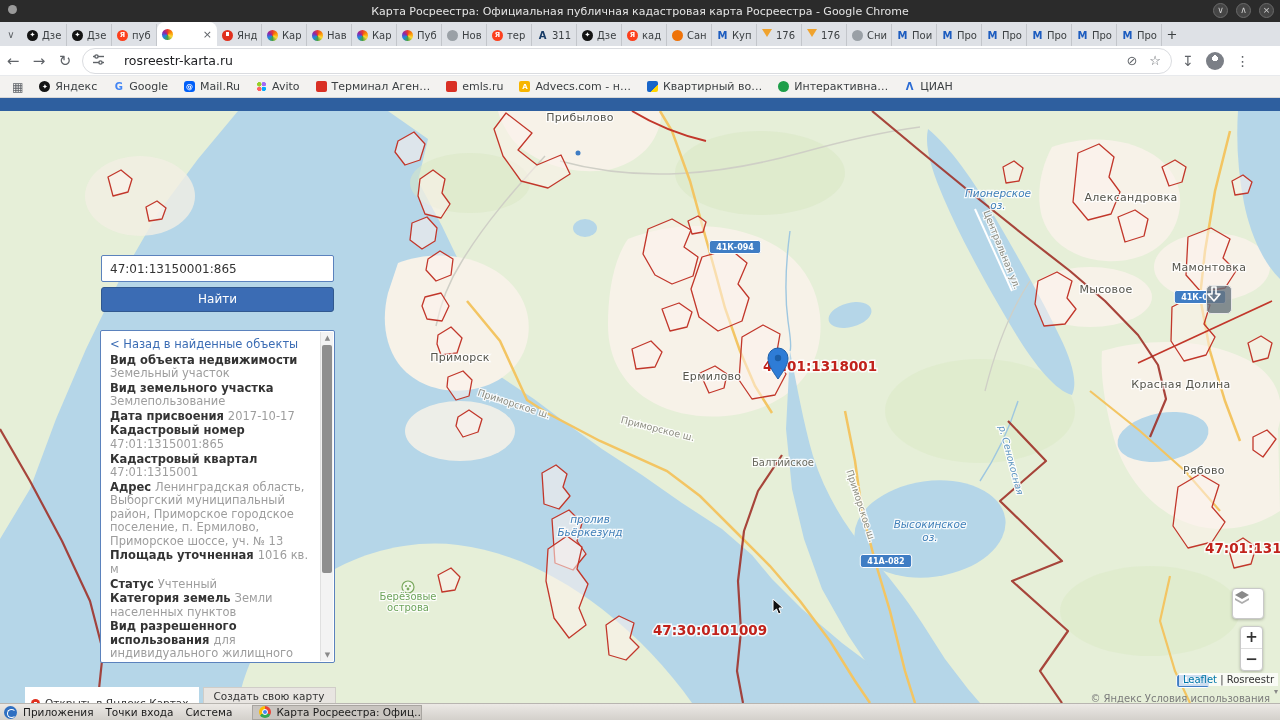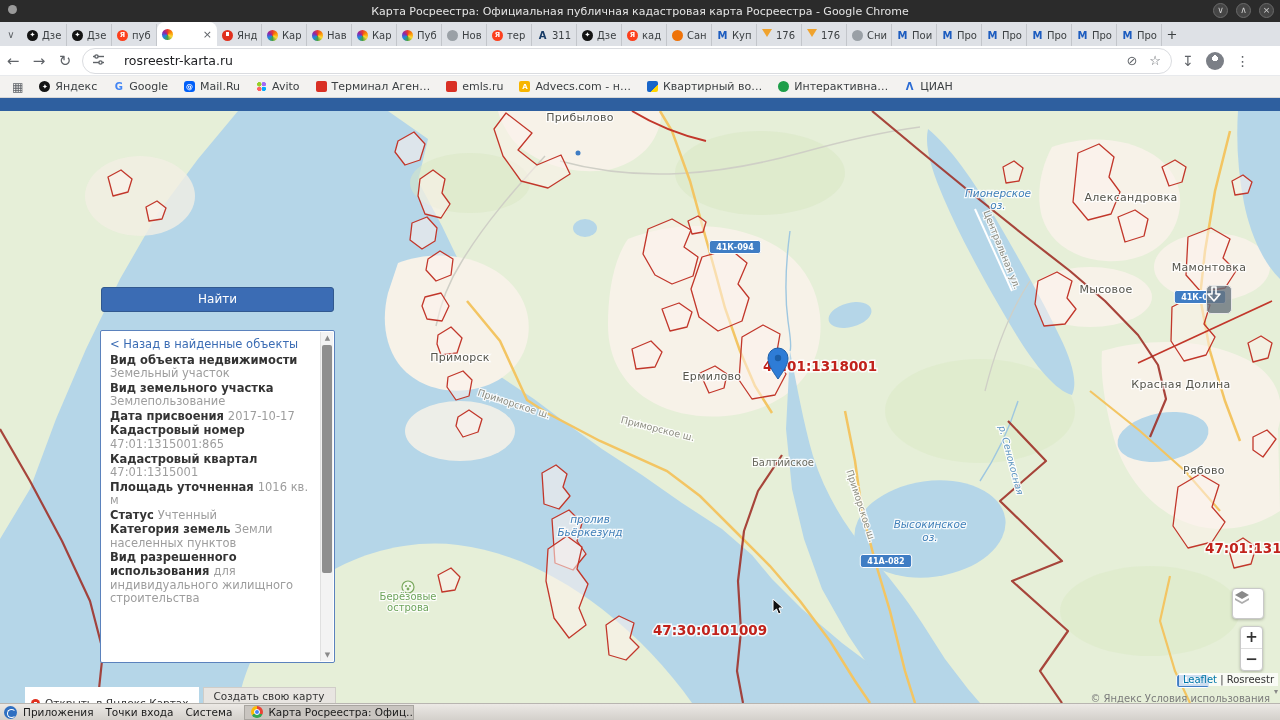--- a/index.html
+++ b/index.html
@@ -103,21 +103,21 @@
   #openyandex .ydot{width:9px;height:9px;border-radius:50%;background:radial-gradient(circle,#fff 0 2px,#e0301e 2px)}
   #createmap{background:#e8e5e1;height:16px;display:flex;align-items:center;padding:0 10px;margin-left:4px;border:1px solid #d0cdc8;border-bottom:none}
 
   
   #taskbar{position:absolute;left:0;top:703px;width:1280px;height:17px;background:linear-gradient(#ece9e5,#d3d0cb);border-top:1px solid #b8b5b0;display:flex;align-items:center;font-size:10.5px;color:#1a1a1a}
   .tb-menu{padding:0 6px}
   #distro{width:13px;height:13px;border-radius:50%;background:#2f6fc1;margin-left:4px;position:relative}
   #distro::after{content:"";position:absolute;left:3px;top:3px;width:7px;height:7px;border:1.5px solid #fff;border-right-color:transparent;border-radius:50%}
   .chrome-ico{width:12px;height:12px;border-radius:50%;background:conic-gradient(#ea4335 0 33%,#34a853 33% 66%,#fbbc05 66% 100%);position:relative;flex:none}
   .chrome-ico::after{content:"";position:absolute;left:3px;top:3px;width:6px;height:6px;border-radius:50%;background:#4285f4;border:1px solid #fff;box-sizing:border-box}
-  #taskwin{display:flex;align-items:center;gap:5px;background:#c9c5c0;border:1px solid #a8a5a0;height:15px;padding:0 6px;margin-left:6px;width:170px;overflow:hidden;white-space:nowrap}
+  #taskwin{display:flex;align-items:center;gap:5px;background:#c9c5c0;border:1px solid #a8a5a0;height:15px;padding:0 6px;margin-left:14px;width:170px;overflow:hidden;white-space:nowrap}
   #tray{margin-left:auto;display:flex;align-items:center;gap:6px;padding-right:4px}
   #winpreview{width:30px;height:15px;background:#b9b5b0;display:flex;align-items:center;justify-content:center}
   .trayblock{width:22px;height:13px;background:#c4c1bc;border:1px solid #aeaba6}
   #lang{font-weight:bold;color:#2b4a8b}
   #clock{white-space:nowrap}
   .tico{width:13px;height:13px}
 </style>
 </head>
 <body>
 
@@ -469,31 +469,33 @@
         <path d="M0,0 L0,13 L3.5,10 L5.5,15 L8,14 L6,9 L10,9 Z" fill="#111" stroke="#fff" stroke-width="1"></path>
       </g>
     </svg>
 
     <div id="scrollhint">
       <svg width="14" height="16" viewBox="0 0 14 16">
           <path d="M5,1 L9,1 L9,8 L13,8 L7,15 L1,8 L5,8 Z" fill="none" stroke="#fff" stroke-width="1.6" stroke-linejoin="round"></path>
         </svg>
     </div>
 
+    <input id="searchbox" value="47:01:13150001:865" style="">
     <div id="findbtn">Найти</div>
 
     <div id="infopanel">
       <div id="infocontent">
         <div id="backlink">&lt; Назад в найденные объекты</div>
         <div id="fields">
             <div class="row"><span class="lbl">Вид объекта недвижимости </span><span class="val">Земельный участок</span></div>
             <div class="row"><span class="lbl">Вид земельного участка </span><span class="val">Землепользование</span></div>
             <div class="row"><span class="lbl">Дата присвоения </span><span class="val">2017-10-17</span></div>
             <div class="row"><span class="lbl">Кадастровый номер </span><span class="val">47:01:1315001:865</span></div>
             <div class="row"><span class="lbl">Кадастровый квартал </span><span class="val">47:01:1315001</span></div>
+            <div class="row"><span class="lbl">Адрес </span><span class="val">Ленинградская область, Выборгский муниципальный район, Приморское городское поселение, п. Ермилово, Приморское шоссе, уч. № 13</span></div>
             <div class="row"><span class="lbl">Площадь уточненная </span><span class="val">1016 кв. м</span></div>
             <div class="row"><span class="lbl">Статус </span><span class="val">Учтенный</span></div>
             <div class="row"><span class="lbl">Категория земель </span><span class="val">Земли населенных пунктов</span></div>
             <div class="row"><span class="lbl">Вид разрешенного использования </span><span class="val">для индивидуального жилищного строительства</span></div>
           </div>
 
       </div>
       <div id="pscroll">
         <div class="arr" style="top:0">▲</div>
         <div class="thumb"></div>

